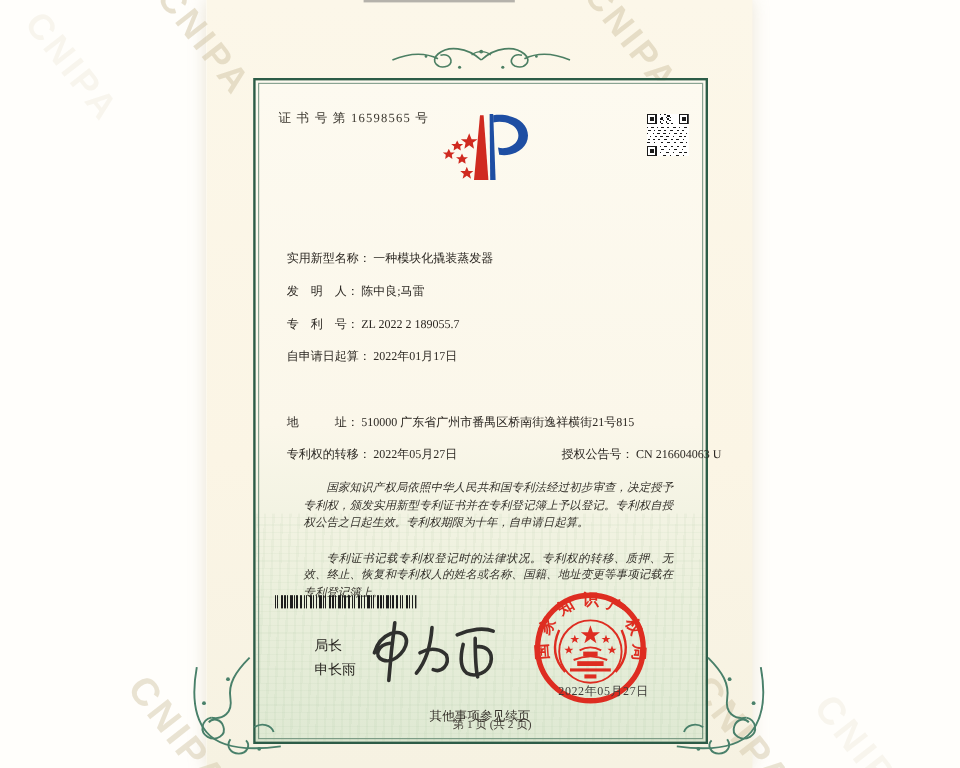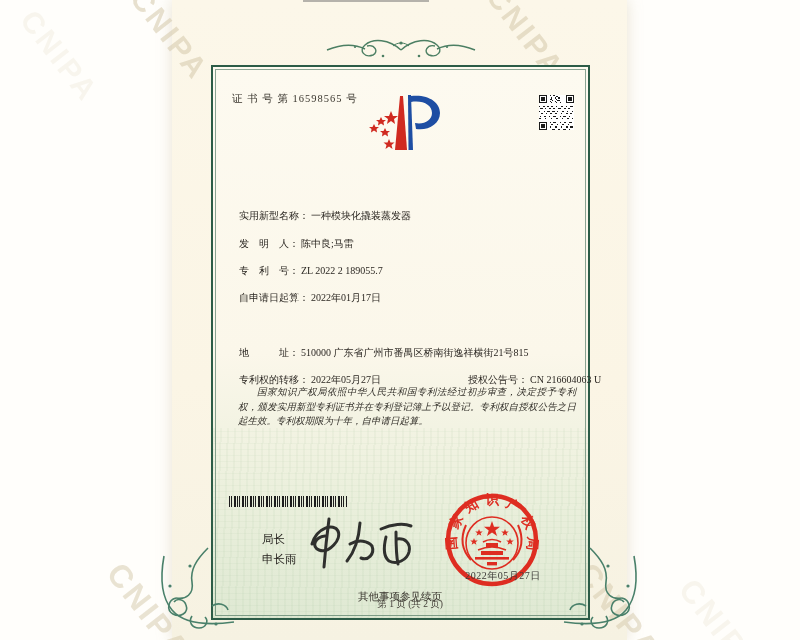--- a/index.html
+++ b/index.html
@@ -37,21 +37,21 @@
 
   .row{position:absolute;left:26px;font-size:10px;color:#2b2722;white-space:nowrap;line-height:13px;}
   .row .lab{display:inline-block;color:#2b2722;}
   .row .val{margin-left:2px;}
   .r1{top:142px}.r2{top:170px}.r3{top:197px}.r4{top:224px}.r5{top:252px}.r6{top:279px}.r7{top:306px}
   .pair2{position:absolute;left:192px;top:0;white-space:nowrap;margin-left:37px;}
 
   .body-text{position:absolute;left:25px;top:318px;width:338px;
              font-size:9.5px;line-height:14.6px;color:#33302a;font-style:italic;
              text-align:justify;}
-  .body-text p{margin:0;text-indent:2em;}
+  .body-text p{margin:15px;text-indent:2em;}
 
   .barcode{position:absolute;left:16px;top:429px;width:118px;height:11px;
       background:repeating-linear-gradient(90deg,#1d1d1d 0 1px,transparent 1px 2px,#1d1d1d 2px 3px,transparent 3px 5px,#1d1d1d 5px 7px,transparent 7px 8px);}
 
   .signer{position:absolute;left:17px;top:462px;font-size:11.5px;color:#26231f;line-height:20px;margin-left:32px;}
   .signature{position:absolute;left:85px;top:443px;width:122px;height:64px;}
 
   .seal{position:absolute;left:232px;top:426px;width:94px;height:94px;opacity:.95;}
   .seal-date{position:absolute;left:240px;top:502px;width:100px;text-align:center;
              font-size:10px;color:#3c3a37;letter-spacing:.5px;}
@@ -134,20 +134,21 @@
     </div>
     <div class="row r7">
       <span class="lab">专利权的转移：</span><span class="val">2022年05月27日</span>
       <span class="pair2">
         <span class="lab">授权公告号：</span><span class="val">CN 216604063 U</span>
       </span>
     </div>
 
     <div class="body-text">
       <p>国家知识产权局依照中华人民共和国专利法经过初步审查，决定授予专利权，颁发实用新型专利证书并在专利登记簿上予以登记。专利权自授权公告之日起生效。专利权期限为十年，自申请日起算。</p>
+      <p>专利证书记载专利权登记时的法律状况。专利权的转移、质押、无效、终止、恢复和专利权人的姓名或名称、国籍、地址变更等事项记载在专利登记簿上。</p>
     </div>
 
     <div class="barcode"></div>
 
     <div class="signer">
       <div>局长</div>
       <div>申长雨</div>
     </div>
 
     <svg class="signature" viewBox="0 0 122 64">

